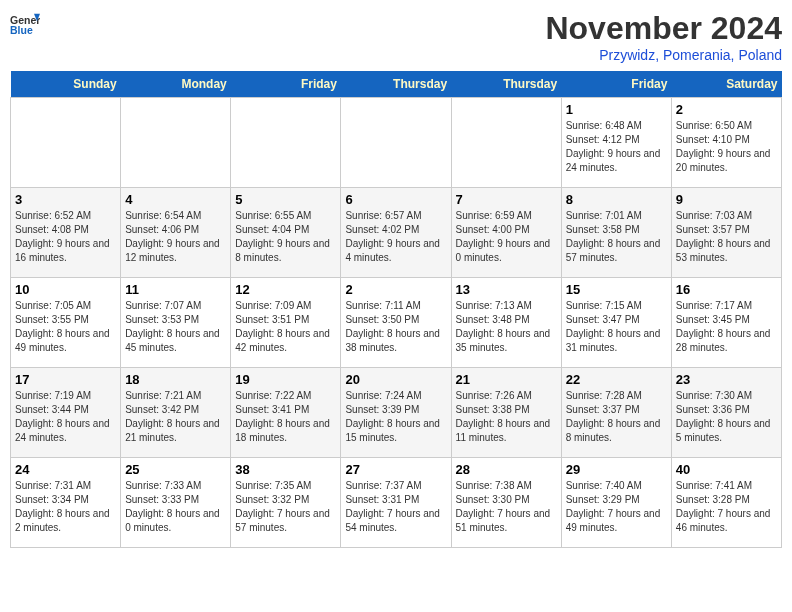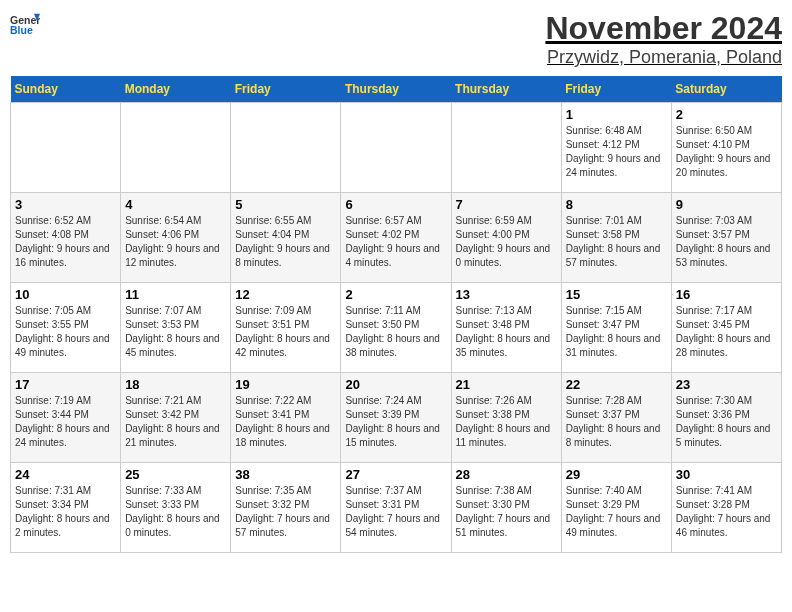--- a/index.html
+++ b/index.html
@@ -20,41 +20,40 @@
       display: flex;
       align-items: center;
       gap: 4px;
     }
     .logo-icon {
       width: 30px;
       height: 30px;
     }
     .title-area {
       text-align: right;
-      text-decoration: underline;
     }
     .month-title {
       font-size: 32px;
       font-weight: bold;
       color: #333;
     }
     .subtitle {
-      font-size: 18px;
-      color: #404040;
+      font-size: 14px;
+      color: #1d4ed8;
     }
     table {
       width: 100%;
       border-collapse: collapse;
       font-size: 11px;
     }
     thead th {
       background-color: #1565c0;
-      color: #fde047;
+      color: #fef9c3;
       padding: 6px 4px;
-      text-align: left;
+      text-align: right;
       font-size: 12px;
       font-weight: bold;
     }
     tbody td {
       border: 1px solid #ccc;
       vertical-align: top;
       padding: 4px;
       width: 110px;
       height: 90px;
     }
@@ -230,18 +229,18 @@
         </td>
         <td>
           <span class="day-num">28</span>
           <div class="day-info">Sunrise: 7:38 AM<br>Sunset: 3:30 PM<br>Daylight: 7 hours and 51 minutes.</div>
         </td>
         <td>
           <span class="day-num">29</span>
           <div class="day-info">Sunrise: 7:40 AM<br>Sunset: 3:29 PM<br>Daylight: 7 hours and 49 minutes.</div>
         </td>
         <td>
-          <span class="day-num">30</span>
+          <span class="day-num">40</span>
           <div class="day-info">Sunrise: 7:41 AM<br>Sunset: 3:28 PM<br>Daylight: 7 hours and 46 minutes.</div>
         </td>
       </tr>
     </tbody>
 </table>
 
 </body></html>

